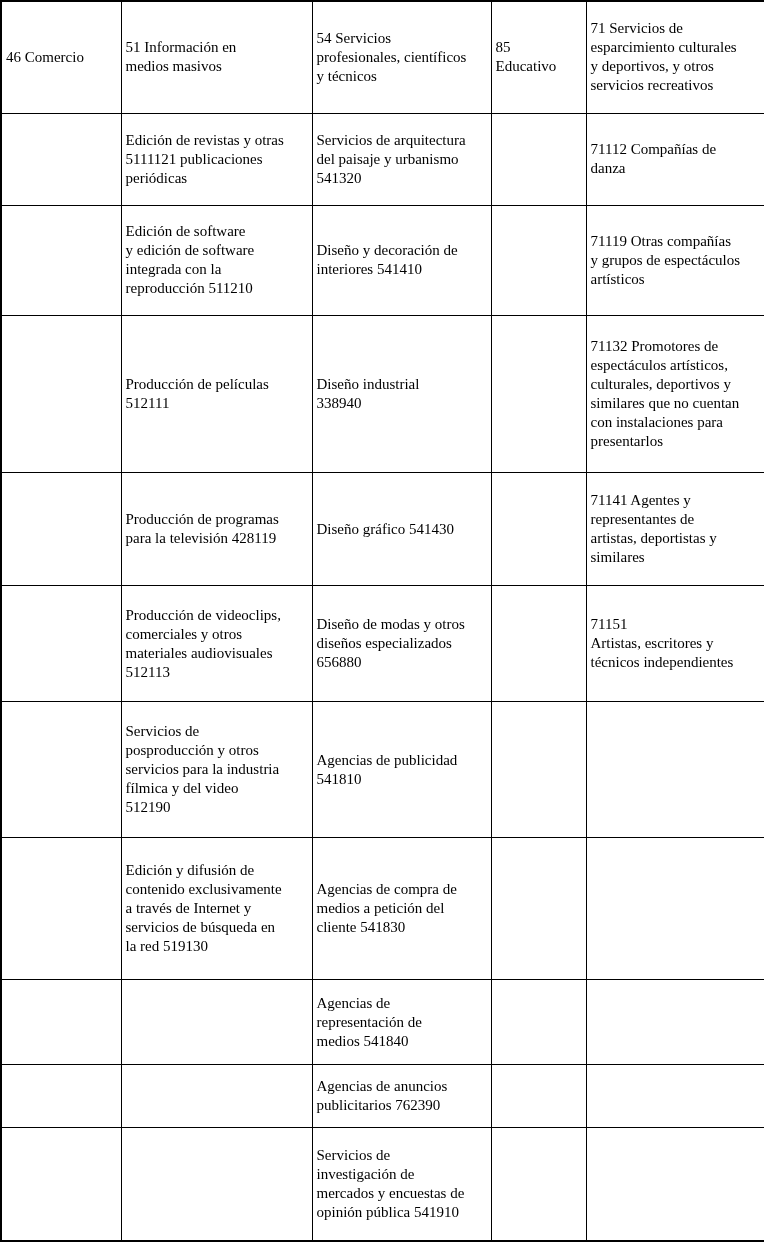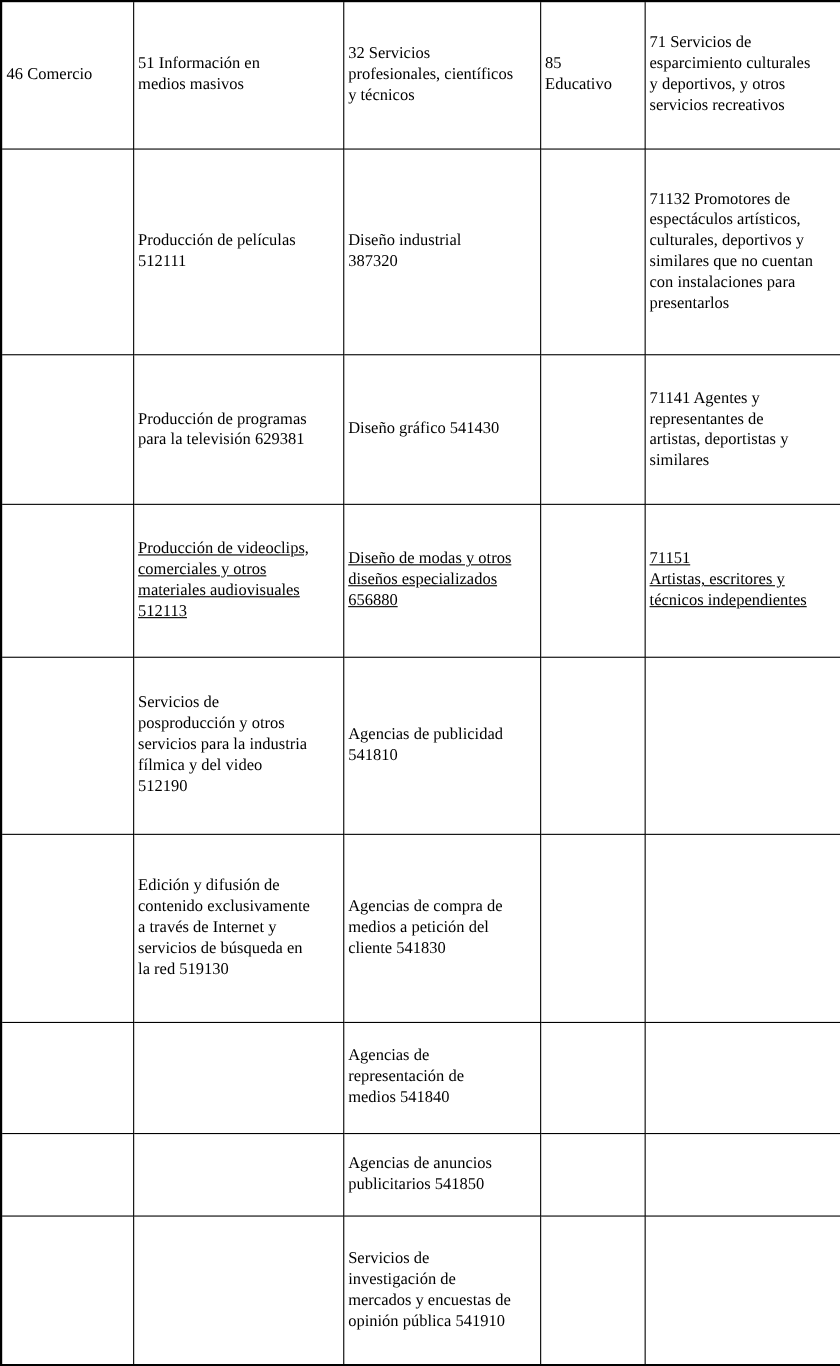--- a/index.html
+++ b/index.html
@@ -41,21 +41,21 @@
   .col-3 { width: 95px; }
   .col-4 { width: 179px; }
   
   .r-0  { height: 93px; }
   .r-1  { height: 112px; }
   .r-2  { height: 76px; }
   .r-3  { height: 54px; }
   .r-4  { height: 91px; }
   .r-5  { height: 130px; }
   .r-6  { height: 94px; }
-  .r-7  { height: 96px; text-decoration: underline; }
+  .r-7  { height: 96px; }
   .r-8  { height: 112px; }
   .r-9  { height: 50px; }
   .r-10 { height: 118px; font-family: Liberation Serif, serif; }
   .r-11 { height: 70px; margin-top: 12px; }
   .r-12 { height: 52px; }
   .r-13 { height: 94px; }
 </style>
 </head>
 <body>
 
@@ -66,48 +66,73 @@
         <col class="col-1">
         <col class="col-2">
         <col class="col-3">
         <col class="col-4">
     </colgroup>
     <tbody>
       <tr class="r-0">
         <td>46 Comercio</td>
         <td>51 Información en
 medios masivos</td>
-        <td>32 Servicios
+        <td>54 Servicios
 profesionales, científicos
 y técnicos</td>
         <td>85
 Educativo</td>
         <td>71 Servicios de
 esparcimiento culturales
 y deportivos, y otros
 servicios recreativos</td>
       </tr>
+      <tr class="r-2">
+        <td></td>
+        <td>Edición de revistas y otras
+5111121 publicaciones
+periódicas</td>
+        <td>Servicios de arquitectura
+del paisaje y urbanismo
+541320</td>
+        <td></td>
+        <td>71112 Compañías de
+danza</td>
+      </tr>
+      <tr class="r-4">
+        <td></td>
+        <td>Edición de software
+y edición de software
+integrada con la
+reproducción 511210</td>
+        <td>Diseño y decoración de
+interiores 541410</td>
+        <td></td>
+        <td>71119 Otras compañías
+y grupos de espectáculos
+artísticos</td>
+      </tr>
       <tr class="r-5">
         <td></td>
         <td>Producción de películas
 512111</td>
         <td>Diseño industrial
-387320</td>
+338940</td>
         <td></td>
         <td>71132 Promotores de
 espectáculos artísticos,
 culturales, deportivos y
 similares que no cuentan
 con instalaciones para
 presentarlos</td>
       </tr>
       <tr class="r-6">
         <td></td>
         <td>Producción de programas
-para la televisión 629381</td>
+para la televisión 428119</td>
         <td>Diseño gráfico 541430</td>
         <td></td>
         <td>71141 Agentes y
 representantes de
 artistas, deportistas y
 similares</td>
       </tr>
       <tr class="r-7">
         <td></td>
         <td>Producción de videoclips,
@@ -153,21 +178,21 @@
         <td>Agencias de
 representación de
 medios 541840</td>
         <td></td>
         <td></td>
       </tr>
       <tr class="r-12">
         <td></td>
         <td></td>
         <td>Agencias de anuncios
-publicitarios 541850</td>
+publicitarios 762390</td>
         <td></td>
         <td></td>
       </tr>
       <tr class="r-13">
         <td></td>
         <td></td>
         <td>Servicios de
 investigación de
 mercados y encuestas de
 opinión pública 541910</td>

